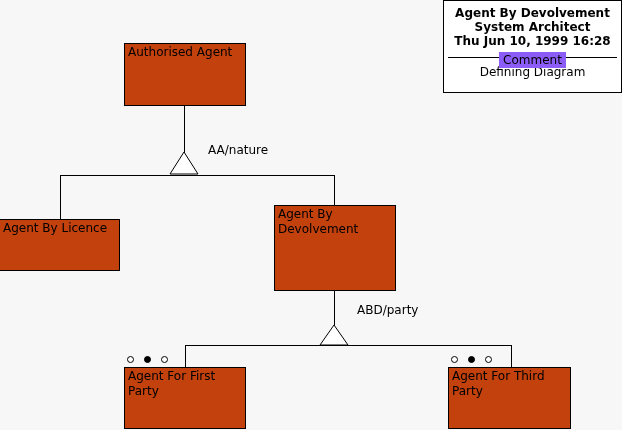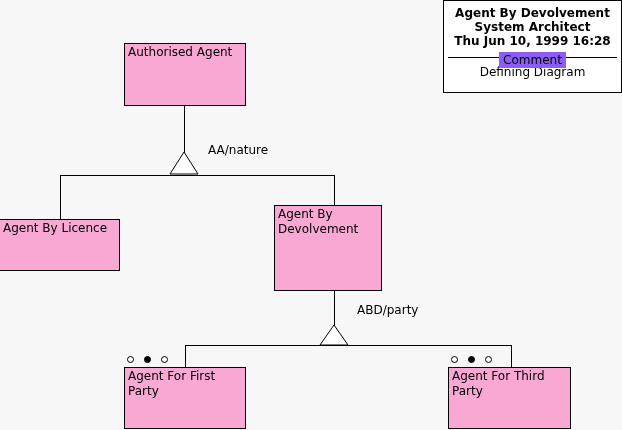--- a/index.html
+++ b/index.html
@@ -13,21 +13,21 @@
     height: 430px;
     background: #f7f7f7;
     font-family: "DejaVu Sans", sans-serif;
     overflow: hidden;
   }
 
   
   .cls-box {
     position: absolute;
     box-sizing: border-box;
-    background: #f9a8d4;
+    background: #c2410c;
     border: 1px solid #000000;
   }
   .cls-name {
     position: absolute;
     left: 3px;
     top: 1px;
     right: 2px;
     font-size: 12px;
     line-height: 15px;
     color: #000000;
@@ -161,21 +161,21 @@
   </div>
 
   <div class="cls-box" style="left:124px; top:43px; width:122px; height:63px;">
     <div class="cls-name">Authorised Agent</div>
   </div>
 
   <div class="cls-box" style="left:-1px; top:219px; width:121px; height:52px;">
     <div class="cls-name">Agent By Licence</div>
   </div>
 
-  <div class="cls-box" style="left:274px; top:205px; width:108px; height:86px;">
+  <div class="cls-box" style="left:274px; top:205px; width:122px; height:86px;">
     <div class="cls-name">Agent By
 Devolvement</div>
   </div>
 
   <div class="cls-box" style="left:124px; top:367px; width:122px; height:62px;">
     <div class="cls-name">Agent For First
 Party</div>
   </div>
 
   <div class="cls-box" style="left:448px; top:367px; width:123px; height:62px;">

